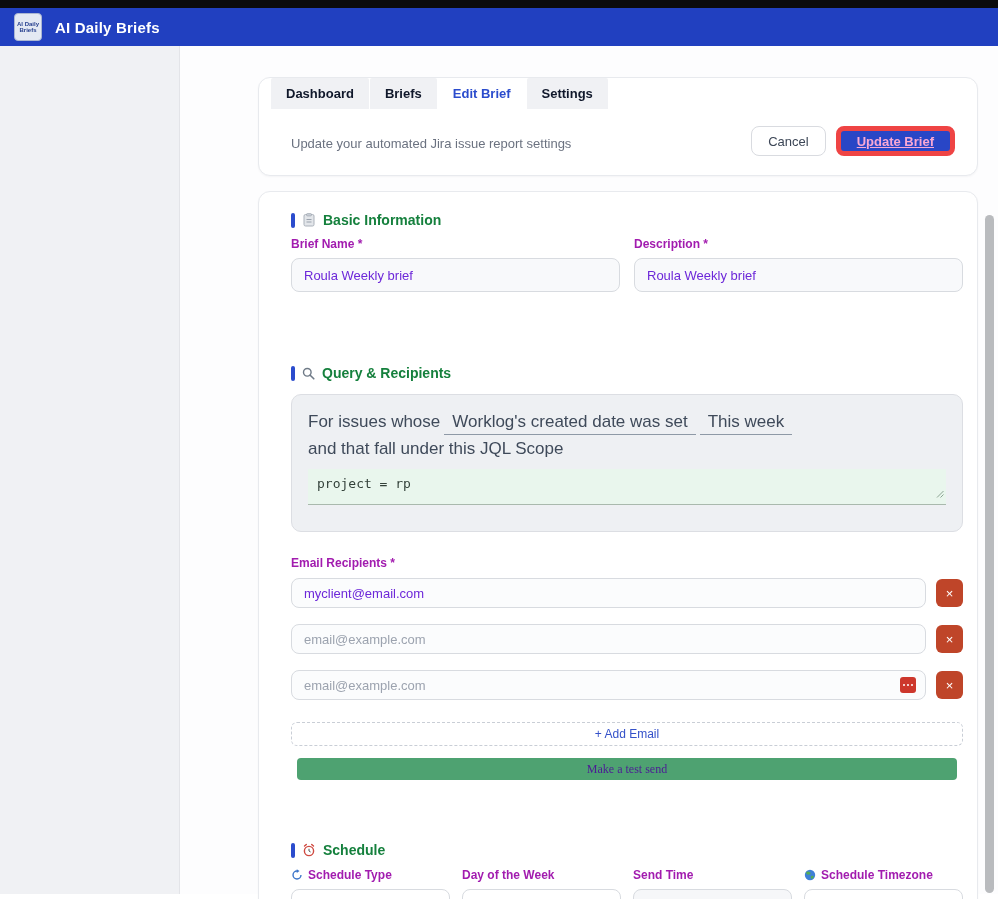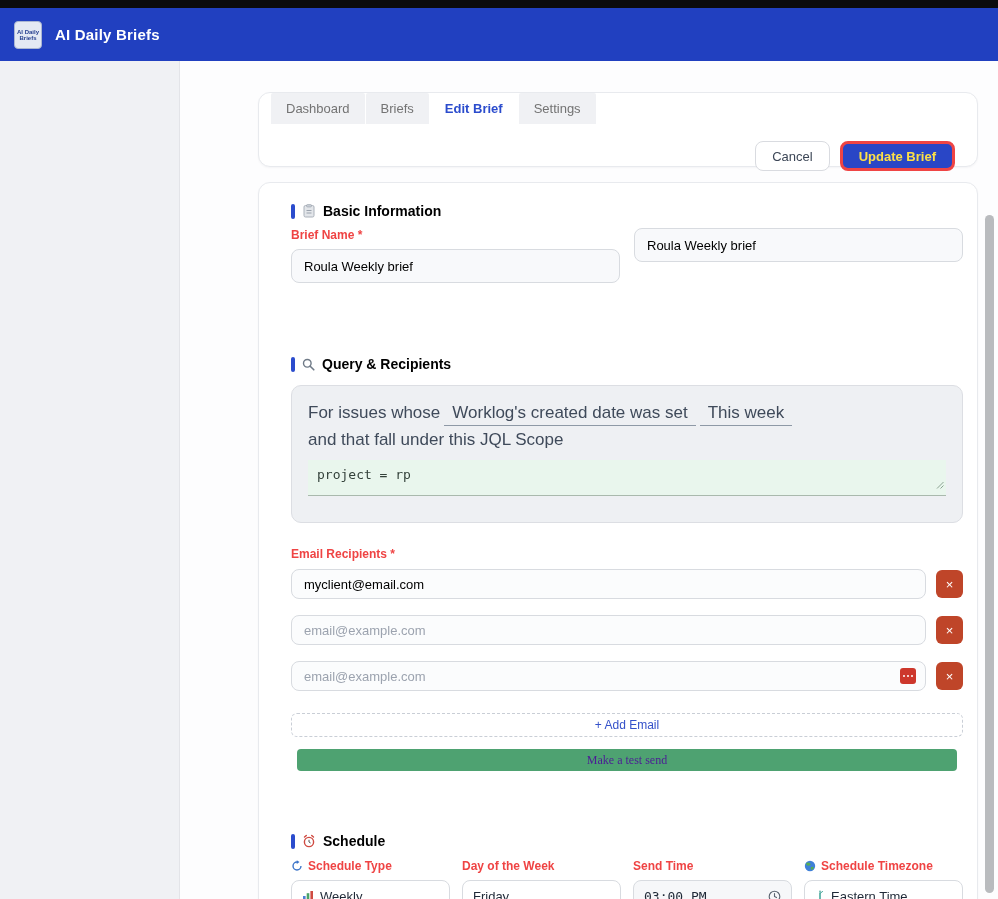--- a/index.html
+++ b/index.html
@@ -2,58 +2,58 @@
 <html><head>
 <meta charset="utf-8">
 <style>
   * { margin:0; padding:0; box-sizing:border-box; }
   html,body { background:#fff; }
   body { font-family:"Liberation Sans", sans-serif; color:#1f2937; }
   .root { position:relative; width:998px; height:899px; overflow:hidden; background:#fff; }
 
   
   .top-strip { height:8px; background:#0b0b0c; }
-  .app-header { height:53px; background:#2140c0; display:flex; align-items:center; padding:0 14px; gap:13px; }
+  .app-header { height:38px; background:#2140c0; display:flex; align-items:center; padding:0 14px; gap:13px; }
   .app-logo { width:28px; height:28px; background:#e4e9f3; border-radius:4px; border:1px solid #aab6d2;
               display:flex; align-items:center; justify-content:center; overflow:hidden; }
   .app-logo .logo-mini { font-size:6px; line-height:6px; font-weight:bold; color:#27408f; text-align:center; }
   .app-title { color:#ffffff; font-size:15px; font-weight:600; letter-spacing:.2px; }
 
   .body-row { display:flex; height:848px; }
   .sidebar { width:180px; background:#f0f1f4; border-right:1px solid #e3e4e8; flex:none; }
   .main { flex:1; position:relative; background:#fdfdfe; padding:31px 20px 0 78px; }
 
   .card { width:720px; background:#fff; border:1px solid #e8eaee; border-radius:12px;
           box-shadow:0 1px 2px rgba(20,30,60,.04); }
 
   
   .tabs { display:flex; padding-left:12px; }
-  .tab { padding:8px 15px; font-size:13px; color:#737373; background:#f0f1f4; margin-right:1px; cursor:pointer;
-         border-top-left-radius:2px; border-top-right-radius:2px; }
+  .tab { padding:8px 15px; font-size:13px; color:#0f172a; background:#f0f1f4; margin-right:1px; cursor:pointer;
+         border-top-left-radius:2px; border-top-right-radius:2px;font-weight:bold; }
   .tab.active { background:#fff; color:#2b4ccd; font-weight:700; }
 
   .card-head { position:relative; padding:18px 32px 24px; }
   .page-title { font-size:20px; font-weight:700; color:#17233c; }
   .page-sub { margin-top:9px; font-size:13px; color:#6b7280; }
   .head-actions { position:absolute; top:17px; right:22px; display:flex; gap:10px; }
   .btn { font-size:13px; border-radius:8px; height:30px; padding:0 16px; cursor:pointer;
          display:inline-flex; align-items:center; justify-content:center; font-family:inherit; }
   .btn-cancel { background:#fff; border:1px solid #d9dbe0; color:#3c4656; }
-  .btn-primary { background:#2946c6; border:3px solid #ef4444; color:#fde047; font-weight:600; }
+  .btn-primary { background:#2946c6; border:5px solid #ef4444; color:#f9a8d4; font-weight:600;text-decoration:underline; }
 
   
   .card-form { margin-top:15px; padding:20px 14px 80px 32px; }
-  .section-head { display:flex; align-items:center; gap:7px; font-size:14px; font-weight:700; color:#000000; }
+  .section-head { display:flex; align-items:center; gap:7px; font-size:14px; font-weight:700; color:#15803d; }
   .accent-bar { width:4px; height:15px; background:#2b4ccd; border-radius:2px; flex:none; }
   .icon { display:inline-flex; align-items:center; justify-content:center; flex:none; }
 
   .two-col { display:grid; grid-template-columns:1fr 1fr; gap:14px; margin-top:9px; }
-  .field-label { font-size:12px; font-weight:700; color:#ef4444; margin-bottom:7px; display:flex; align-items:center; gap:5px; }
+  .field-label { font-size:12px; font-weight:700; color:#a21caf; margin-bottom:7px; display:flex; align-items:center; gap:5px; }
   .text-input { width:100%; height:34px; background:#f8f9fb; border:1px solid #d8dbe0; border-radius:8px;
-                padding:0 12px; font-size:13px; color:#000000; font-family:inherit; }
+                padding:0 12px; font-size:13px; color:#6d28d9; font-family:inherit; }
   .text-input::placeholder { color:#9ca3af; }
 
   .section-gap { margin-top:73px; }
 
   
   .query-box { margin-top:13px; background:#eef0f3; border:1px solid #dcdee3; border-radius:10px; padding:17px 16px 26px; }
   .query-sentence { font-size:17px; color:#3f4a5a; display:flex; flex-wrap:wrap; align-items:baseline; gap:4px; }
   .inline-select { border-bottom:1px solid #8e99a6; padding:0 8px 2px; color:#3f4a5a; cursor:pointer; }
   .jql-wrap { position:relative; margin-top:10px; }
   .jql-area { width:100%; height:36px; background:#e9f6ed; border:none; border-bottom:1px solid #a9b9ad;
@@ -107,20 +107,21 @@
     <div class="main">
 
       <div class="card">
         <div class="tabs">
           <div class="tab">Dashboard</div>
           <div class="tab">Briefs</div>
           <div class="tab active">Edit Brief</div>
           <div class="tab">Settings</div>
         </div>
         <div class="card-head">
+          <div class="page-sub">Update your automated Jira issue report settings</div>
           <div class="head-actions">
             <button class="btn btn-cancel">Cancel</button>
             <button class="btn btn-primary">Update Brief</button>
           </div>
         </div>
       </div>
 
       <div class="card card-form">
 
         
@@ -135,20 +136,21 @@
               </svg>
           </span>
           <span>Basic Information</span>
         </div>
         <div class="two-col">
           <div>
             <div class="field-label">Brief Name *</div>
             <input class="text-input" type="text" value="Roula Weekly brief" style="">
           </div>
           <div>
+            <div class="field-label">Description *</div>
             <input class="text-input" type="text" value="Roula Weekly brief" style="">
           </div>
         </div>
 
         
         <div class="section-head section-gap">
           <span class="accent-bar"></span>
           <span class="icon">
             <svg width="13" height="13" viewBox="0 0 13 13">
                 <circle cx="5.3" cy="5.3" r="3.8" fill="none" stroke="#6f7a87" stroke-width="1.4"></circle>

